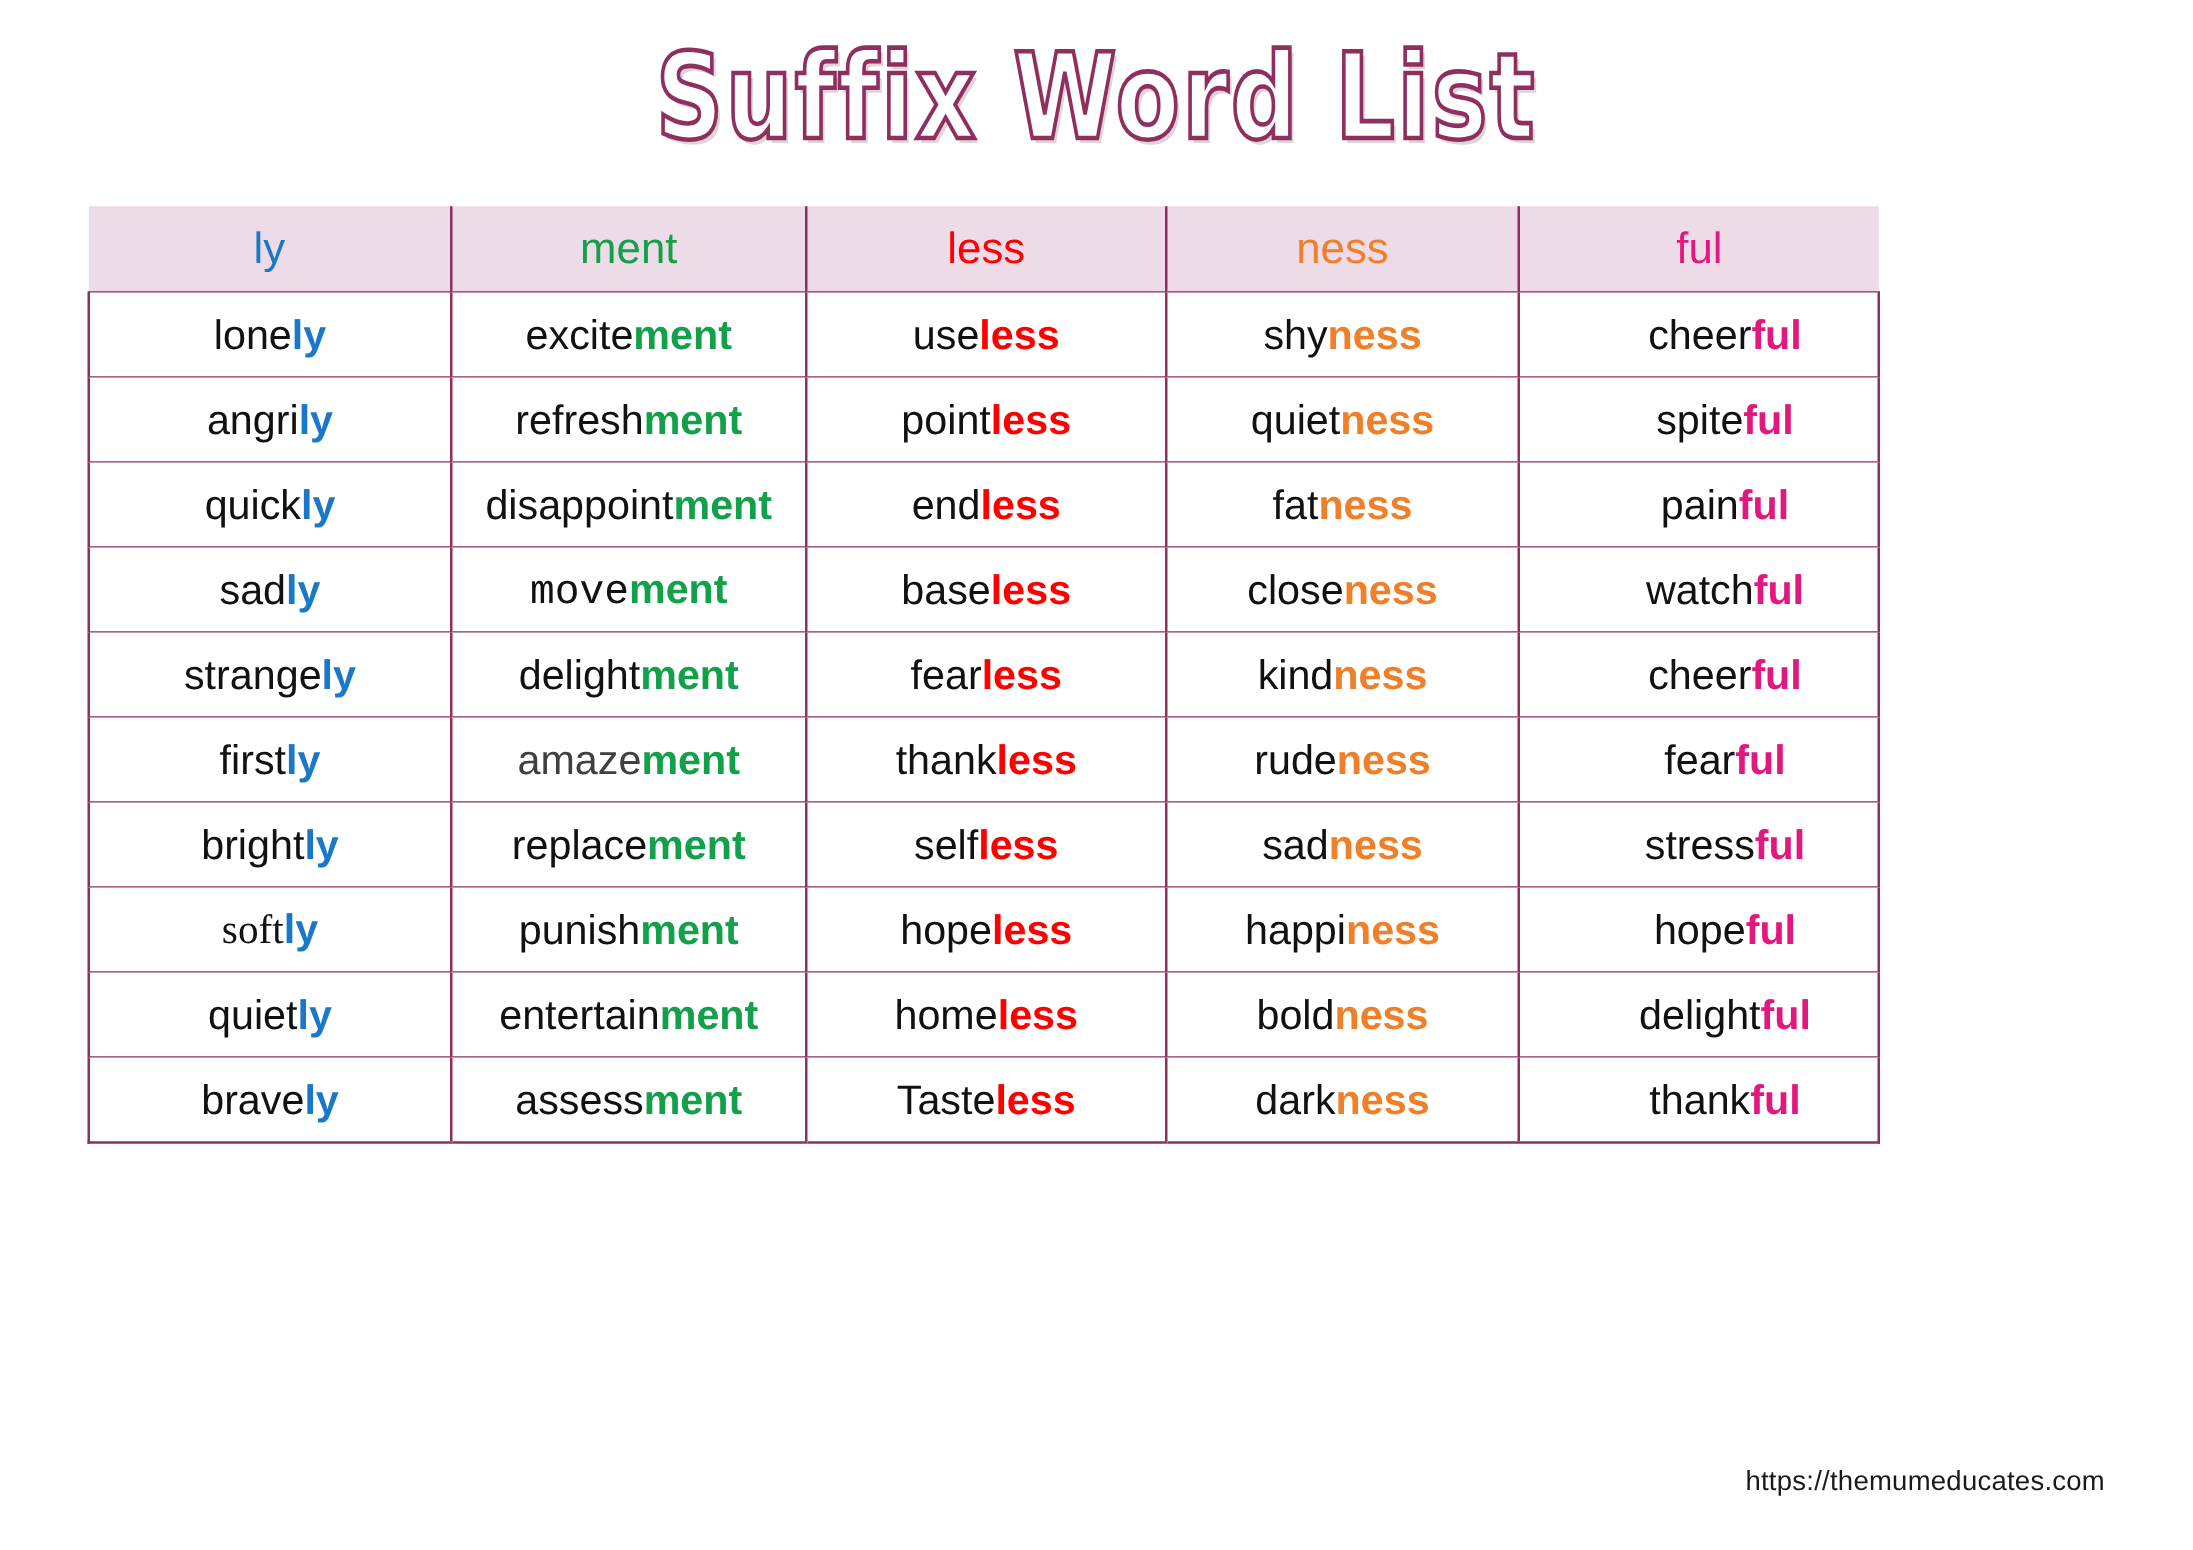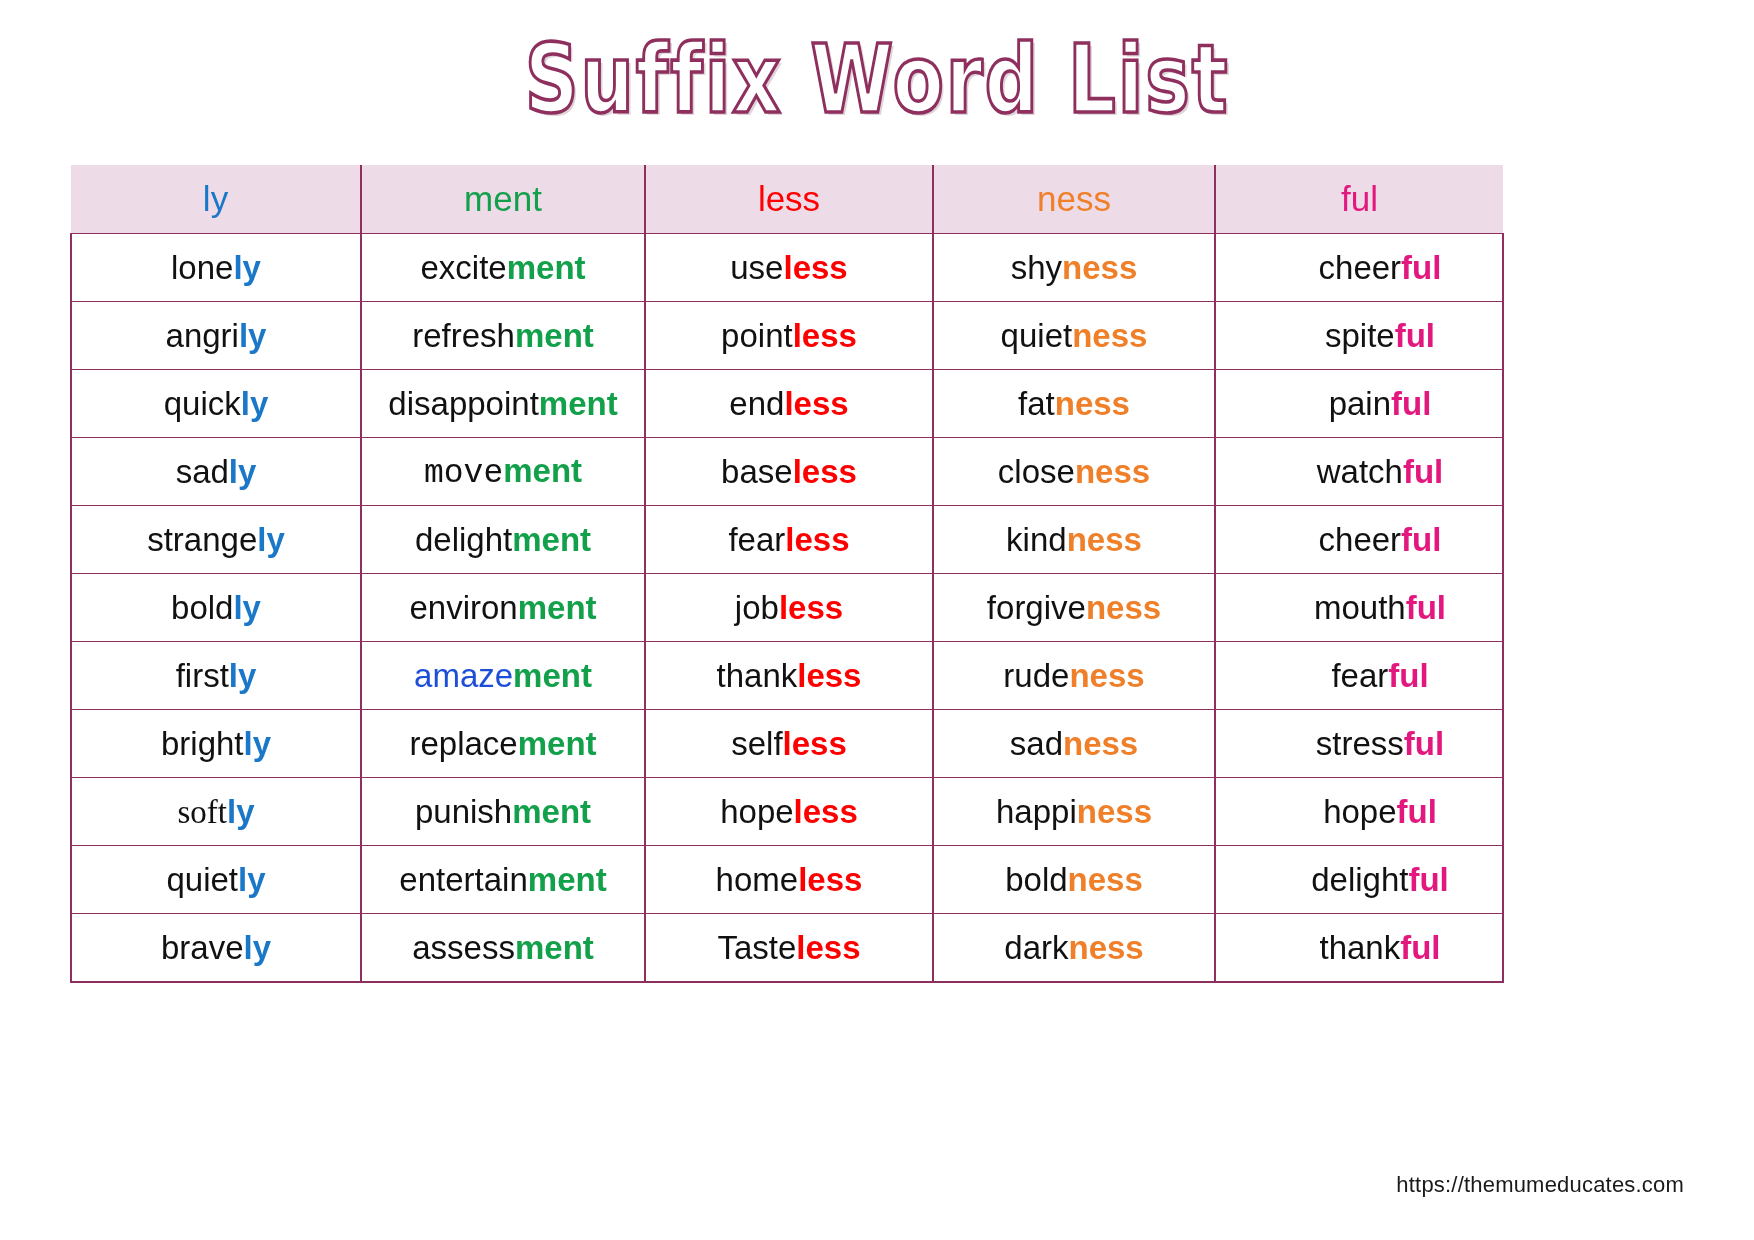--- a/index.html
+++ b/index.html
@@ -166,29 +166,22 @@
             <td><span class="root" style="color: rgb(17, 17, 17);">watch</span><span class="sfx" style="color: rgb(226, 24, 127);">ful</span></td>
           </tr>
           <tr>
             <td><span class="root" style="color: rgb(17, 17, 17);">strange</span><span class="sfx" style="color: rgb(27, 120, 200);">ly</span></td>
             <td><span class="root" style="color: rgb(17, 17, 17);">delight</span><span class="sfx" style="color: rgb(19, 160, 74);">ment</span></td>
             <td><span class="root" style="color: rgb(17, 17, 17);">fear</span><span class="sfx" style="color: rgb(255, 0, 0);">less</span></td>
             <td><span class="root" style="color: rgb(17, 17, 17);">kind</span><span class="sfx" style="color: rgb(239, 127, 40);">ness</span></td>
             <td><span class="root" style="color: rgb(17, 17, 17);">cheer</span><span class="sfx" style="color: rgb(226, 24, 127);">ful</span></td>
           </tr>
           <tr>
-            <td><span class="root" style="color: rgb(17, 17, 17);">bold</span><span class="sfx" style="color: rgb(27, 120, 200);">ly</span></td>
-            <td><span class="root" style="color: rgb(17, 17, 17);">environ</span><span class="sfx" style="color: rgb(19, 160, 74);">ment</span></td>
-            <td><span class="root" style="color: rgb(17, 17, 17);">job</span><span class="sfx" style="color: rgb(255, 0, 0);">less</span></td>
-            <td><span class="root" style="color: rgb(17, 17, 17);">forgive</span><span class="sfx" style="color: rgb(239, 127, 40);">ness</span></td>
-            <td><span class="root" style="color: rgb(17, 17, 17);">mouth</span><span class="sfx" style="color: rgb(226, 24, 127);">ful</span></td>
-          </tr>
-          <tr>
             <td><span class="root" style="color: rgb(17, 17, 17);">first</span><span class="sfx" style="color: rgb(27, 120, 200);">ly</span></td>
-            <td><span class="root" style="color: #1d4ed8;">amaze</span><span class="sfx" style="color: rgb(19, 160, 74);">ment</span></td>
+            <td><span class="root" style="color: #404040;">amaze</span><span class="sfx" style="color: rgb(19, 160, 74);">ment</span></td>
             <td><span class="root" style="color: rgb(17, 17, 17);">thank</span><span class="sfx" style="color: rgb(255, 0, 0);">less</span></td>
             <td><span class="root" style="color: rgb(17, 17, 17);">rude</span><span class="sfx" style="color: rgb(239, 127, 40);">ness</span></td>
             <td><span class="root" style="color: rgb(17, 17, 17);">fear</span><span class="sfx" style="color: rgb(226, 24, 127);">ful</span></td>
           </tr>
           <tr>
             <td><span class="root" style="color: rgb(17, 17, 17);">bright</span><span class="sfx" style="color: rgb(27, 120, 200);">ly</span></td>
             <td><span class="root" style="color: rgb(17, 17, 17);">replace</span><span class="sfx" style="color: rgb(19, 160, 74);">ment</span></td>
             <td><span class="root" style="color: rgb(17, 17, 17);">self</span><span class="sfx" style="color: rgb(255, 0, 0);">less</span></td>
             <td><span class="root" style="color: rgb(17, 17, 17);">sad</span><span class="sfx" style="color: rgb(239, 127, 40);">ness</span></td>
             <td><span class="root" style="color: rgb(17, 17, 17);">stress</span><span class="sfx" style="color: rgb(226, 24, 127);">ful</span></td>

